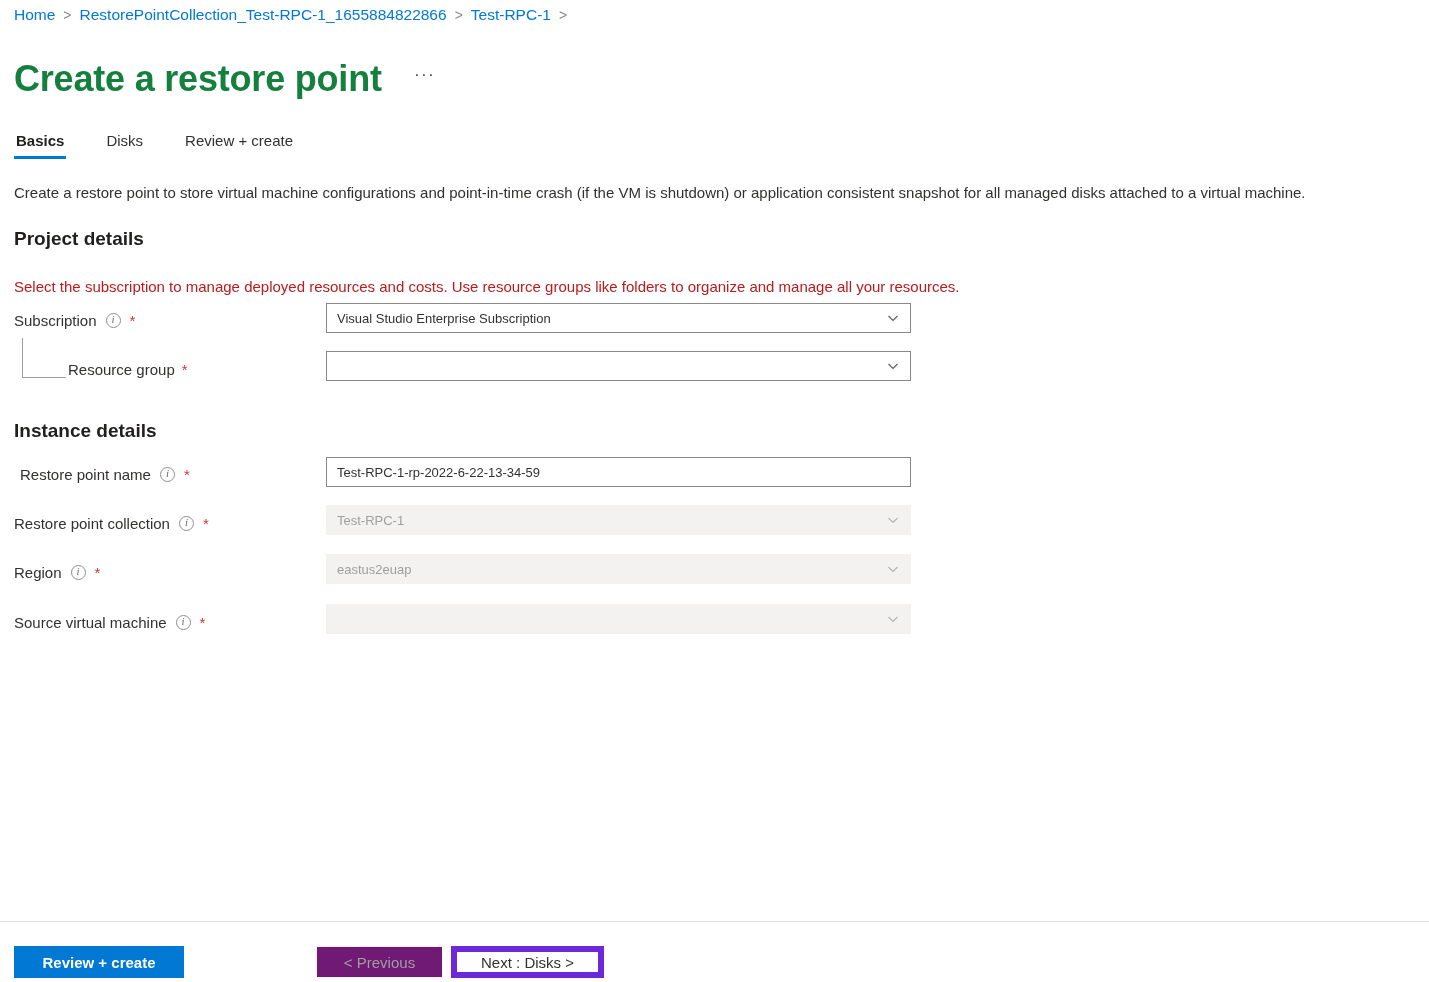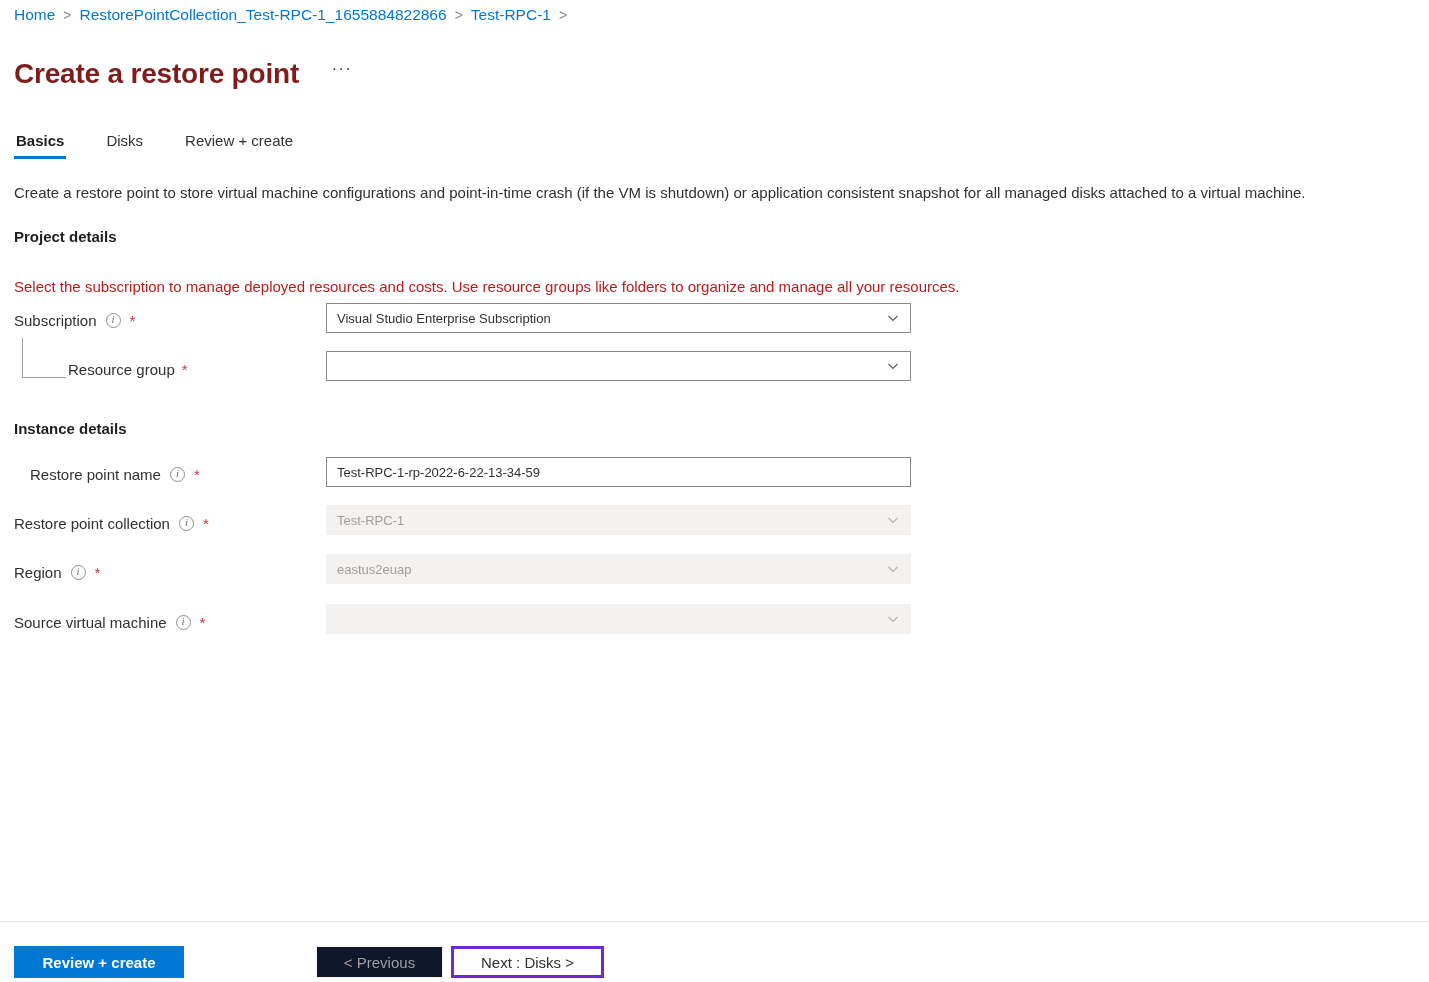--- a/index.html
+++ b/index.html
@@ -45,24 +45,24 @@
 
   
   .title-row {
     position: absolute;
     left: 14px;
     top: 38px;
     display: flex;
     align-items: center;
   }
   .page-title {
-    font-size: 28px;
+    font-size: 36px;
     font-weight: 600;
     letter-spacing: -0.2px;
-    color: #7f1d1d;
+    color: #15803d;
     line-height: 34px;
   }
   .ellipsis-btn {
     margin-left: 28px;
     width: 30px;
     height: 26px;
     display: flex;
     align-items: center;
     justify-content: center;
     cursor: pointer;
@@ -109,21 +109,21 @@
     position: absolute;
     left: 14px;
     top: 184px;
     font-size: 15px;
     color: #323130;
     white-space: nowrap;
   }
   .section-head {
     position: absolute;
     left: 14px;
-    font-size: 15px;
+    font-size: 19px;
     font-weight: 700;
     color: #201f1e;
   }
   .section-head.project { top: 228px; }
   .section-head.instance { top: 420px; }
 
   .helper {
     position: absolute;
     left: 14px;
     top: 278px;
@@ -244,29 +244,29 @@
     white-space: nowrap;
     padding: 0 16px;
   }
   .btn-primary {
     background: #0078d4;
     color: #ffffff;
     border: 1px solid #0078d4;
     font-weight: 600;
   }
   .btn-disabled {
-    background: #0f172a;
+    background: #701a75;
     color: #a19f9d;
     border: 1px solid #f3f2f1;
     cursor: default;
   }
   .btn-default {
     background: #ffffff;
     color: #323130;
-    border: 3px solid #6d28d9;
+    border: 6px solid #6d28d9;
   }
 </style>
 </head>
 <body>
 
 <div class="page">
 
   <nav class="breadcrumb">
     <span class="crumb-link">Home</span>
     <span class="crumb-sep">&gt;</span>
@@ -316,21 +316,21 @@
     <span class="value"></span>
     <span class="chev">
       <svg viewBox="0 0 14 14" width="14" height="14" fill="none" stroke="currentColor" stroke-width="1.2">
           <path d="M2.5 5 L7 9.5 L11.5 5"></path>
         </svg>
     </span>
   </div>
 
   <div class="section-head instance">Instance details</div>
 
-  <div class="field-label" style="left:30px; top:459px;">
+  <div class="field-label" style="left:20px; top:459px;">
     <span>Restore point name</span>
     <span class="info-icon">i</span>
     <span class="req-star">*</span>
   </div>
   <div class="control text-input" style="left:326px; top:457px; width:585px;">
     <span class="value">Test-RPC-1-rp-2022-6-22-13-34-59</span>
   </div>
 
   <div class="field-label" style="left:14px; top:508px;">
     <span>Restore point collection</span>

